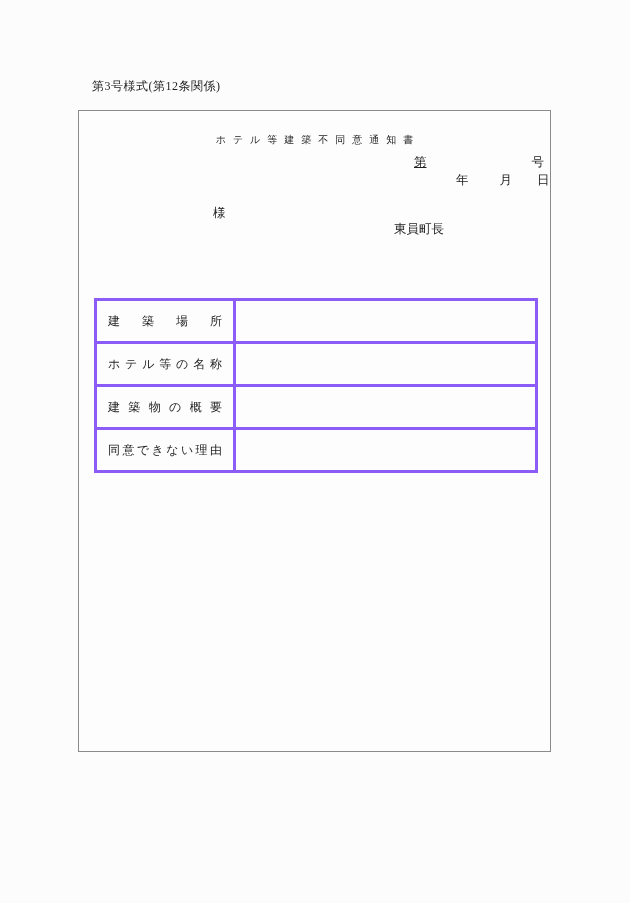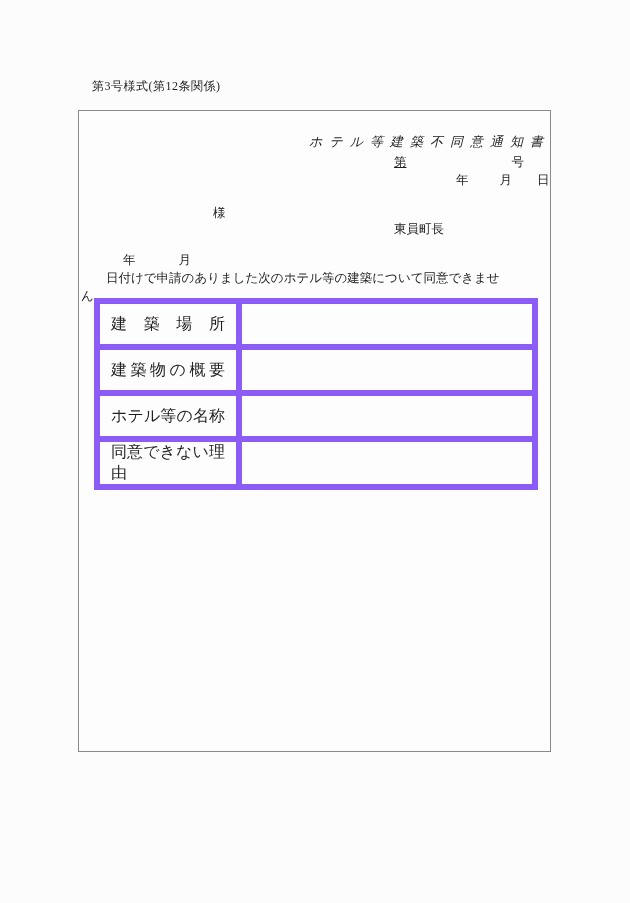--- a/index.html
+++ b/index.html
@@ -31,30 +31,29 @@
     width: 471px;
     height: 640px;
     border: 1px solid #8a8a8a;
     background: #fdfdfd;
   }
   .doc-title {
     position: absolute;
     left: 0;
     top: 22px;
     width: 100%;
-    text-align: right;
-    font-size: 13px;
+    text-align: center;
+    font-size: 10px;
     letter-spacing: 7px;
     text-indent: 7px; 
     white-space: nowrap;
-    font-style: italic;
   }
   .number-line {
     position: absolute;
-    left: 315px;
+    left: 335px;
     top: 43px;
     font-size: 12.5px;
     white-space: nowrap;
     text-decoration: underline;
   }
   .number-line .gap-suffix {
     display: inline-block;
     margin-left: 105px;
   }
   .date-line {
@@ -94,23 +93,23 @@
   .body-paragraph .gap-phrase { display: inline-block; margin-left: 25px; }
   .form-table {
     position: absolute;
     left: 15px;
     top: 187px;
     width: 444px;
     border-collapse: collapse;
     table-layout: fixed;
   }
   .form-table td {
-    border: 6px solid #8b5cf6;
+    border: 3px solid #8b5cf6;
     height: 40px;
-    font-size: 16px;
+    font-size: 12px;
     vertical-align: middle;
     background: #fdfdfd;
   }
   .form-table td.label-cell {
     width: 114px;
     padding: 0 11px;
     text-align: justify;
     text-align-last: justify;
     text-justify: inter-character;
   }
@@ -132,37 +131,33 @@
   </div>
 
   <div class="date-line">
     <span>年</span><span class="gap-month">月</span><span class="gap-day">日</span>
   </div>
 
   <div class="addressee-line">様</div>
 
   <div class="sender-line">東員町長</div>
 
-  <div class="body-paragraph">
-    <span class="indent"></span><span>年</span><span class="gap-month">月</span><span class="gap-phrase">日付けで申請のありました次のホテル等の建築について同意できませ</span><br>
-    <span>ん。</span>
-  </div>
 
   <table class="form-table">
     <tbody>
       <tr>
         <td class="label-cell">建築場所</td>
         <td class="value-cell"></td>
       </tr>
       <tr>
-        <td class="label-cell">建築物の概要</td>
+        <td class="label-cell">ホテル等の名称</td>
         <td class="value-cell"></td>
       </tr>
       <tr>
-        <td class="label-cell">ホテル等の名称</td>
+        <td class="label-cell">建築物の概要</td>
         <td class="value-cell"></td>
       </tr>
       <tr>
         <td class="label-cell">同意できない理由</td>
         <td class="value-cell"></td>
       </tr>
     </tbody>
   </table>
 
 </div>

